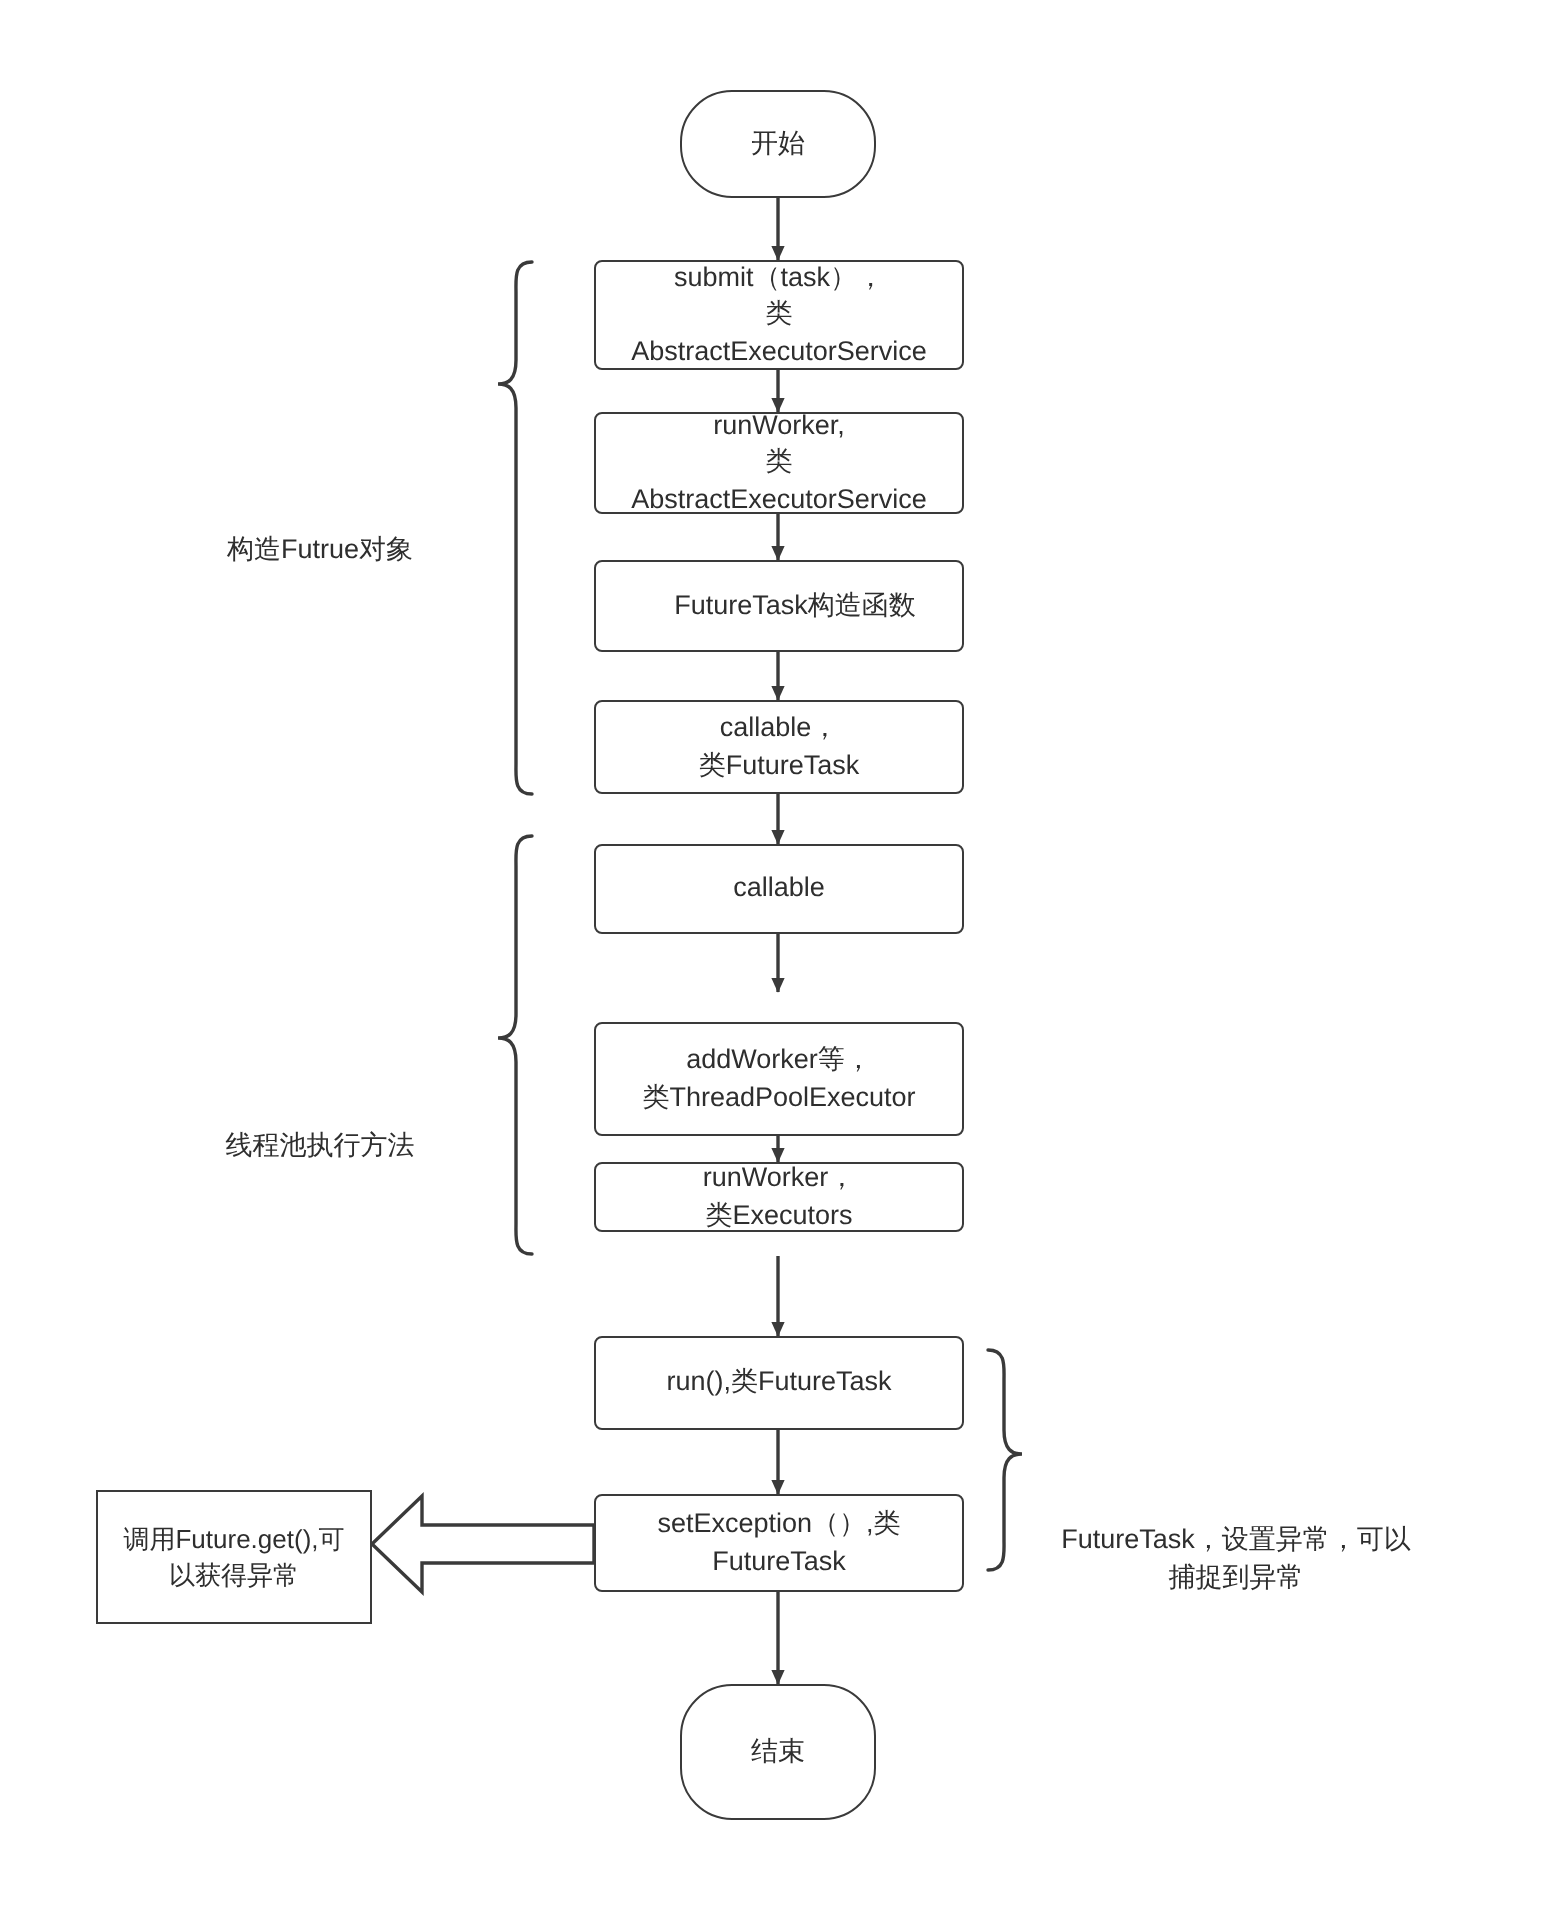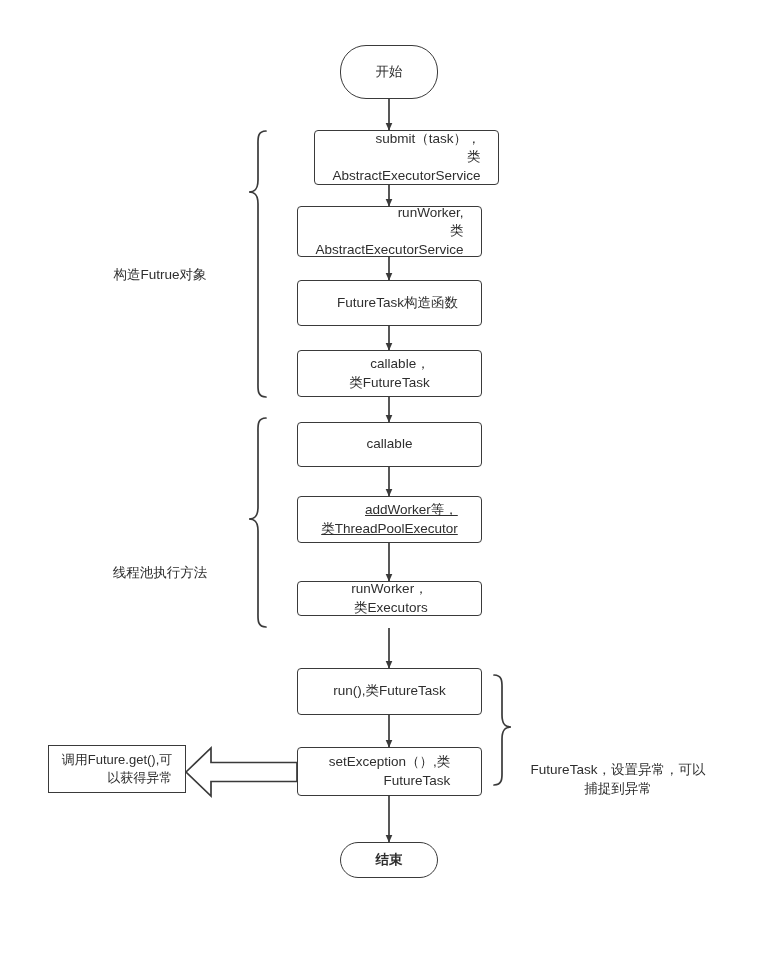--- a/index.html
+++ b/index.html
@@ -27,21 +27,21 @@
     height: 953px;
   }
   .node {
     position: absolute;
     box-sizing: border-box;
     background: #ffffff;
     border: 1.6px solid #3a3a3a;
     display: flex;
     align-items: center;
     justify-content: center;
-    text-align: right;
+    text-align: center;
     line-height: 1.38;
     font-size: 13.5px;
     color: #2e2e2e;
     white-space: pre-line;
     padding: 2px 4px;
   }
   .node.process { border-radius: 4px; }
   .node.terminator { border-radius: 26px; }
   .node.callout { border-radius: 0; border-width: 1.7px; font-size: 13px; }
   .label {
@@ -87,21 +87,21 @@
                C254,519 258,521 258,531 L258,612 C258,619 257,627 266,627"></path>
       <path d="M494,675 C503,675 502,683 502,690 L502,715 C502,725 506,727 511,727
                C506,727 502,729 502,739 L502,770 C502,777 503,785 494,785"></path>
     </g>
   </svg>
 
   <div class="node terminator" style="left:340px; top:45px; width:98px; height:54px;">
     <span>开始</span>
   </div>
 
-  <div class="node process" style="left:314px; top:130px; width:185px; height:55px;">
+  <div class="node process" style="left:297px; top:130px; width:185px; height:55px;">
     <span>submit（task），
 类
 AbstractExecutorService</span>
   </div>
 
   <div class="node process" style="left:297px; top:206px; width:185px; height:51px;">
     <span>runWorker,
 类
 AbstractExecutorService</span>
   </div>
@@ -112,44 +112,44 @@
 
   <div class="node process" style="left:297px; top:350px; width:185px; height:47px;">
     <span>callable，
 类FutureTask</span>
   </div>
 
   <div class="node process" style="left:297px; top:422px; width:185px; height:45px;">
     <span>callable</span>
   </div>
 
-  <div class="node process" style="left:297px; top:496px; width:185px; height:47px;text-decoration:underline;">
+  <div class="node process" style="left:297px; top:511px; width:185px; height:57px;">
     <span>addWorker等，
 类ThreadPoolExecutor</span>
   </div>
 
   <div class="node process" style="left:297px; top:581px; width:185px; height:35px;">
     <span>runWorker，
 类Executors</span>
   </div>
 
   <div class="node process" style="left:297px; top:747px; width:185px; height:49px;">
     <span>setException（）,类
 FutureTask</span>
   </div>
 
   <div class="node process" style="left:297px; top:668px; width:185px; height:47px;">
     <span>run(),类FutureTask</span>
   </div>
 
-  <div class="node terminator" style="left:340px; top:842px; width:98px; height:36px;font-weight:bold;">
+  <div class="node terminator" style="left:340px; top:842px; width:98px; height:68px;">
     <span>结束</span>
   </div>
 
-  <div class="node callout" style="left:48px; top:745px; width:138px; height:48px;">
+  <div class="node callout" style="left:48px; top:745px; width:138px; height:67px;">
     <span>调用Future.get(),可
 以获得异常</span>
   </div>
 
   <div class="label" style="left:80px; top:245px; width:160px;">
     <span>构造Futrue对象</span>
   </div>
 
   <div class="label" style="left:80px; top:543px; width:160px;">
     <span>线程池执行方法</span>

